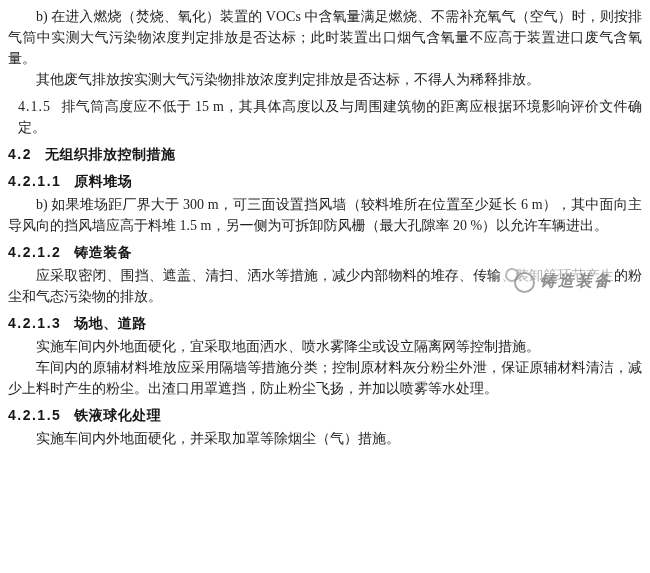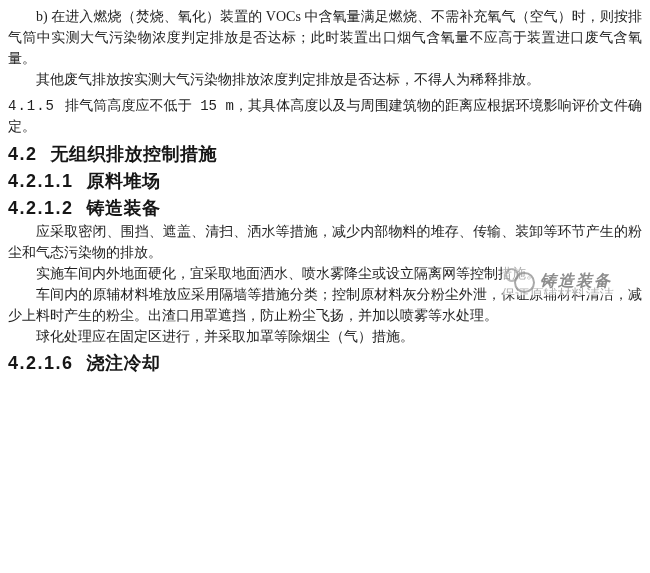--- a/index.html
+++ b/index.html
@@ -15,34 +15,33 @@
     font-size: 14px;
     line-height: 21px;
     color: #1f1f1f;
   }
   .para {
     margin: 0;
     text-indent: 2em;
     text-align: justify;
   }
   .numbered {
-    margin: 6px 0 0 0;
+    margin: 6px 0 0 10px;
     text-indent: 0;
     text-align: justify;
-    font-family: Liberation Mono, monospace;
   }
   .numbered .p-num {
     letter-spacing: 1px;
     margin-right: 10px;
   }
   .heading {
     margin: 6px 0 2px 0;
     font-family: "Liberation Sans", "DejaVu Sans", sans-serif;
     font-weight: bold;
-    font-size: 18px;
+    font-size: 14px;
     line-height: 21px;
     color: #161616;
   }
   .heading .h-num {
     letter-spacing: 1.5px;
     margin-right: 13px;
   }
   .heading .h-title {
     letter-spacing: 0.5px;
   }
@@ -110,34 +109,37 @@
   <p class="para">其他废气排放按实测大气污染物排放浓度判定排放是否达标，不得人为稀释排放。</p>
 
   <p class="numbered"><span class="p-num">4.1.5</span><span>排气筒高度应不低于 15 m，其具体高度以及与周围建筑物的距离应根据环境影响评价文件确定。</span></p>
 
   <div class="heading"><span class="h-num">4.2</span><span class="h-title">无组织排放控制措施</span></div>
 
 
   <div class="heading"><span class="h-num">4.2.1.1</span><span class="h-title">原料堆场</span></div>
 
 
+  <p class="para">b) 如果堆场距厂界大于 300 m，可三面设置挡风墙（较料堆所在位置至少延长 6 m），其中面向主导风向的挡风墙应高于料堆 1.5 m，另一侧为可拆卸防风栅（最大孔隙率 20 %）以允许车辆进出。</p>
 
 
   <div class="heading"><span class="h-num">4.2.1.2</span><span class="h-title">铸造装备</span></div>
 
   <p class="para">应采取密闭、围挡、遮盖、清扫、洒水等措施，减少内部物料的堆存、传输、装卸等环节产生的粉尘和气态污染物的排放。</p>
 
+  <div class="heading"><span class="h-num">4.2.1.3</span><span class="h-title">场地、道路</span></div>
 
   <p class="para">实施车间内外地面硬化，宜采取地面洒水、喷水雾降尘或设立隔离网等控制措施。</p>
 
 
   <p class="para">车间内的原辅材料堆放应采用隔墙等措施分类；控制原材料灰分粉尘外泄，保证原辅材料清洁，减少上料时产生的粉尘。出渣口用罩遮挡，防止粉尘飞扬，并加以喷雾等水处理。</p>
 
+  <div class="heading"><span class="h-num">4.2.1.5</span><span class="h-title">铁液球化处理</span></div>
 
-  <p class="para">球化处理应在固定区进行，并采取加罩等除烟尘（气）措施。</p>
+  <p class="para">实施车间内外地面硬化，并采取加罩等除烟尘（气）措施。</p>
 
   <div class="heading"><span class="h-num">4.2.1.6</span><span class="h-title">浇注冷却</span></div>
 
   <div class="wm wm-mid">
     <span class="wm-logo">
         <span class="c-small"></span>
         <span class="c-big"></span>
       </span>
     <span class="wm-text">铸造装备</span>
   </div>

